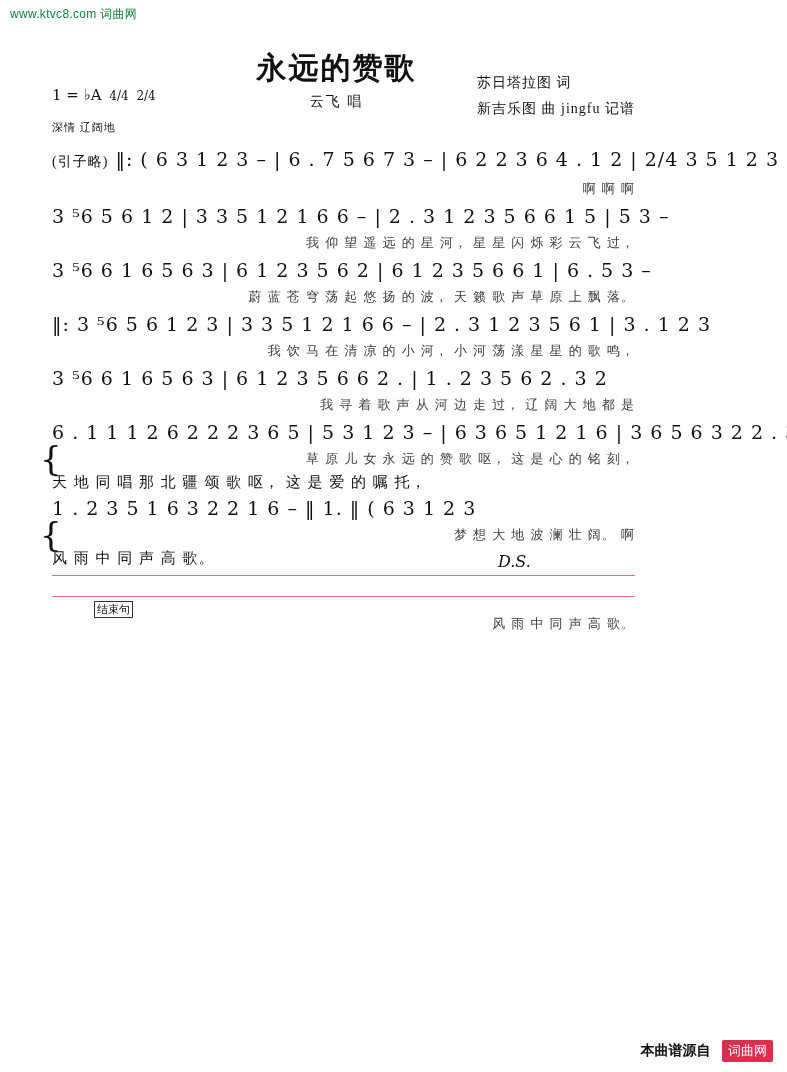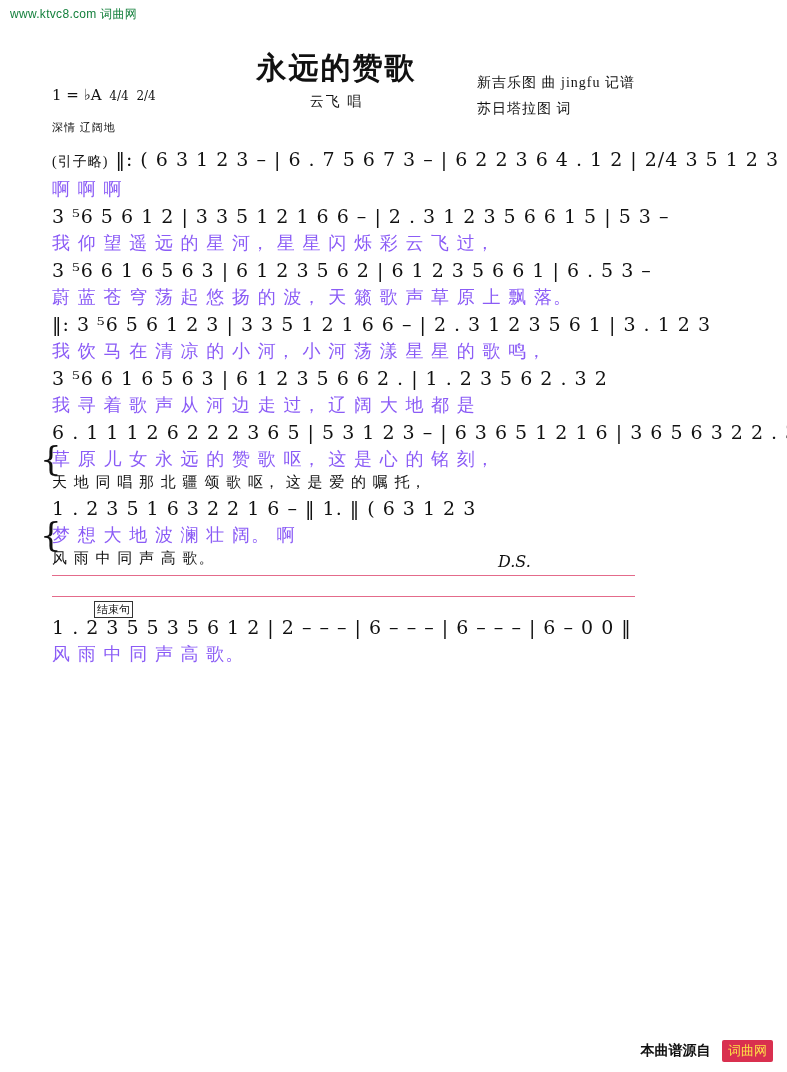--- a/index.html
+++ b/index.html
@@ -84,25 +84,26 @@
     font-family: "DejaVu Serif", serif;
   }
   .notes {
     font-size: 19px;
     letter-spacing: 1px;
     white-space: nowrap;
     line-height: 30px;
     position: relative;
   }
   .lyrics {
-    font-size: 18px;
+    font-size: 13px;
     letter-spacing: 1px;
     white-space: nowrap;
     line-height: 24px;
-    color: #8b5cf6;
+    color: #404040;
+    text-align: right;
   }
   .lyrics2 {
     font-size: 15px;
     letter-spacing: 1px;
     white-space: nowrap;
     line-height: 22px;
   }
   .small { font-size: 12px; }
   .prefix {
     font-family: "Liberation Serif", serif;
@@ -111,21 +112,21 @@
   .footer {
     position: absolute;
     bottom: 10px;
     right: 14px;
     font-size: 14px;
   }
   .footer .src { margin-right: 8px; font-weight: bold; }
   .brand {
     display: inline-block;
     background: #d9304f;
-    color: #fde047;
+    color: #ffffff;
     font-size: 13px;
     padding: 2px 6px;
     border-radius: 2px;
     font-family: "Liberation Sans", sans-serif;
   }
   .sec-line {
     position: relative;
     border-top: 1px solid #e46b8b;
     margin: 6px 38px 0 52px;
   }
@@ -151,22 +152,22 @@
 <body>
 
 <div class="watermark">www.ktvc8.com  词曲网</div>
 
 <div class="sheet">
 
   <div style="position:relative;height:96px;">
     <div class="title">永远的赞歌</div>
     <div class="singer">云飞  唱</div>
     <div class="credits">
+      <div>苏日塔拉图  词</div>
       <div>新吉乐图  曲  jingfu 记谱</div>
-      <div>苏日塔拉图  词</div>
     </div>
     <div class="keysig">
       <span>1 = ♭A</span>
       <span class="frac">
         <span>4/4</span>
       </span>
       <span class="frac">
         <span>2/4</span>
       </span>
     </div>
@@ -219,21 +220,20 @@
     <div class="ds" style="position:absolute;left:498px;bottom:-2px;">D.S.</div>
   </div>
 
   <div class="sec-line"></div>
 
   <div class="sec-line" style="margin-top:20px;"></div>
   <div class="row rowwrap" style="margin-top:4px;">
     <div style="font-size:12px;margin-bottom:-6px;">
       <span class="tag">结束句</span>
     </div>
-    <div class="notes">1 . 2 3 5 5 3 5 6 1 2 | 2 – – – | 6 – – – | 6 – – – | 6 – 0 0 ‖</div>
     <div class="lyrics">风 雨 中  同 声 高                歌。</div>
   </div>
 
 </div>
 
 <div class="footer">
   <span class="src">本曲谱源自</span>
   <span class="brand">词曲网</span>
 </div>
 

